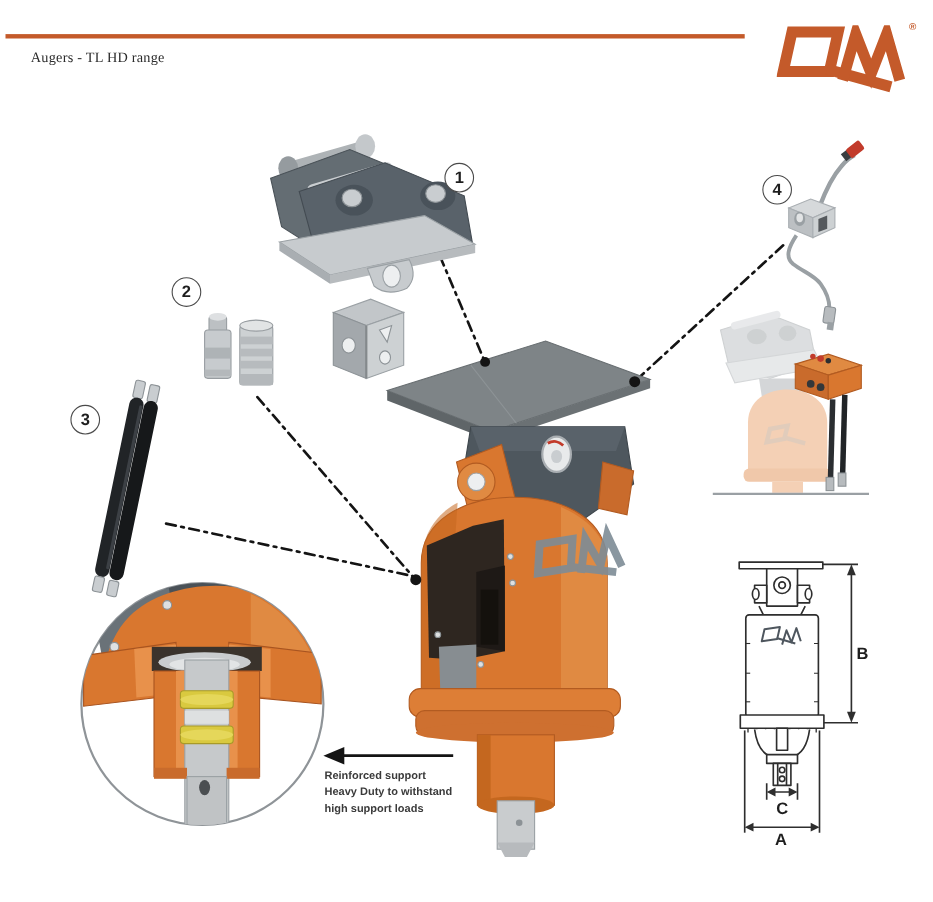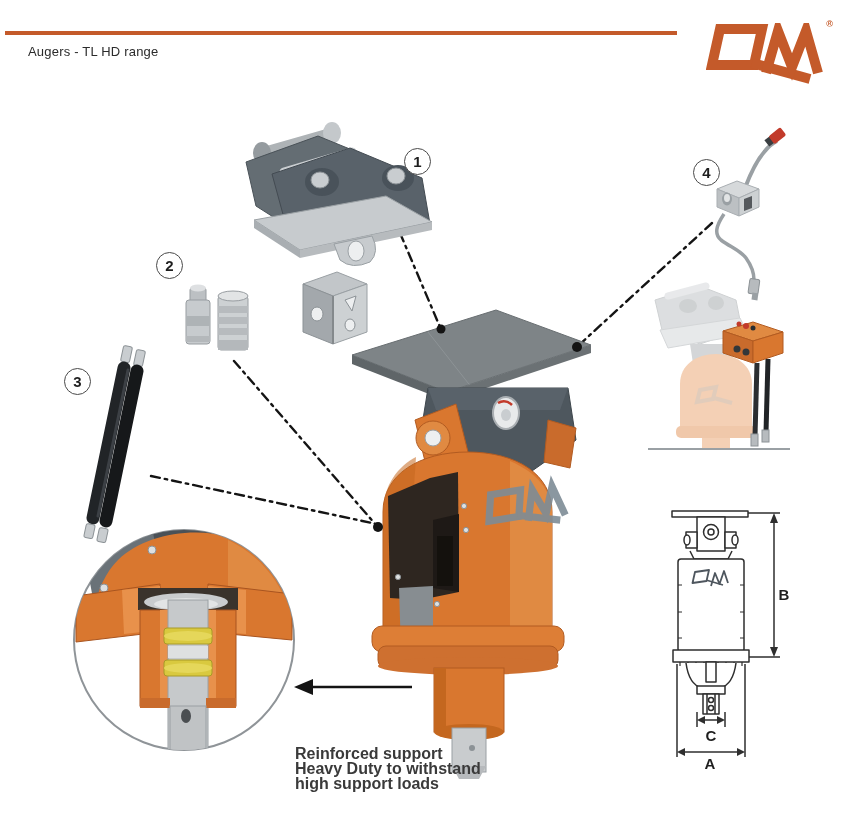--- a/index.html
+++ b/index.html
@@ -1,31 +1,31 @@
 <!DOCTYPE html>
 <html><head>
 <meta charset="utf-8">
 <style>
   html,body{margin:0;padding:0;background:#ffffff;}
   .page{
     position:relative;width:848px;height:820px;background:#ffffff;overflow:hidden;
     font-family:"Liberation Sans","DejaVu Sans",sans-serif;
   }
   .accent-line{position:absolute;left:5px;top:31px;width:672px;height:3.5px;background:#C45A2A;}
-  .page-title{position:absolute;left:28px;top:44px;font-size:13px;font-weight:500;color:#2B2B2B;letter-spacing:.2px;}
+  .page-title{position:absolute;left:28px;top:44px;font-size:13px;font-weight:500;color:#2B2B2B;letter-spacing:.2px;font-family:Liberation Serif, serif;}
   .logo-wrap{position:absolute;left:706px;top:23px;width:126px;height:62px;}
   .logo-reg{position:absolute;right:-1px;top:-4px;font-size:9px;color:#C45A2A;font-weight:700;}
   .art{position:absolute;left:0;top:0;}
   .callout{
     position:absolute;width:27px;height:27px;border-radius:50%;
     background:#ffffff;border:1.6px solid #4A4A4A;box-sizing:border-box;
     display:flex;align-items:center;justify-content:center;
     font-size:15px;font-weight:600;color:#1E1E1E;
   }
-  .annotation{position:absolute;left:295px;top:698px;font-size:16px;font-weight:700;color:#3A3A3A;line-height:15px;margin-top:48px;}
+  .annotation{position:absolute;left:295px;top:698px;font-size:10px;font-weight:700;color:#3A3A3A;line-height:15px;}
   .dim-label{position:absolute;width:18px;text-align:center;font-size:15px;font-weight:700;color:#1E1E1E;}
   .dim-b{left:775px;top:586px;}
   .dim-c{left:702px;top:727px;}
   .dim-a{left:701px;top:755px;}
 </style>
 </head>
 <body>
 
 <div class="page">
 

